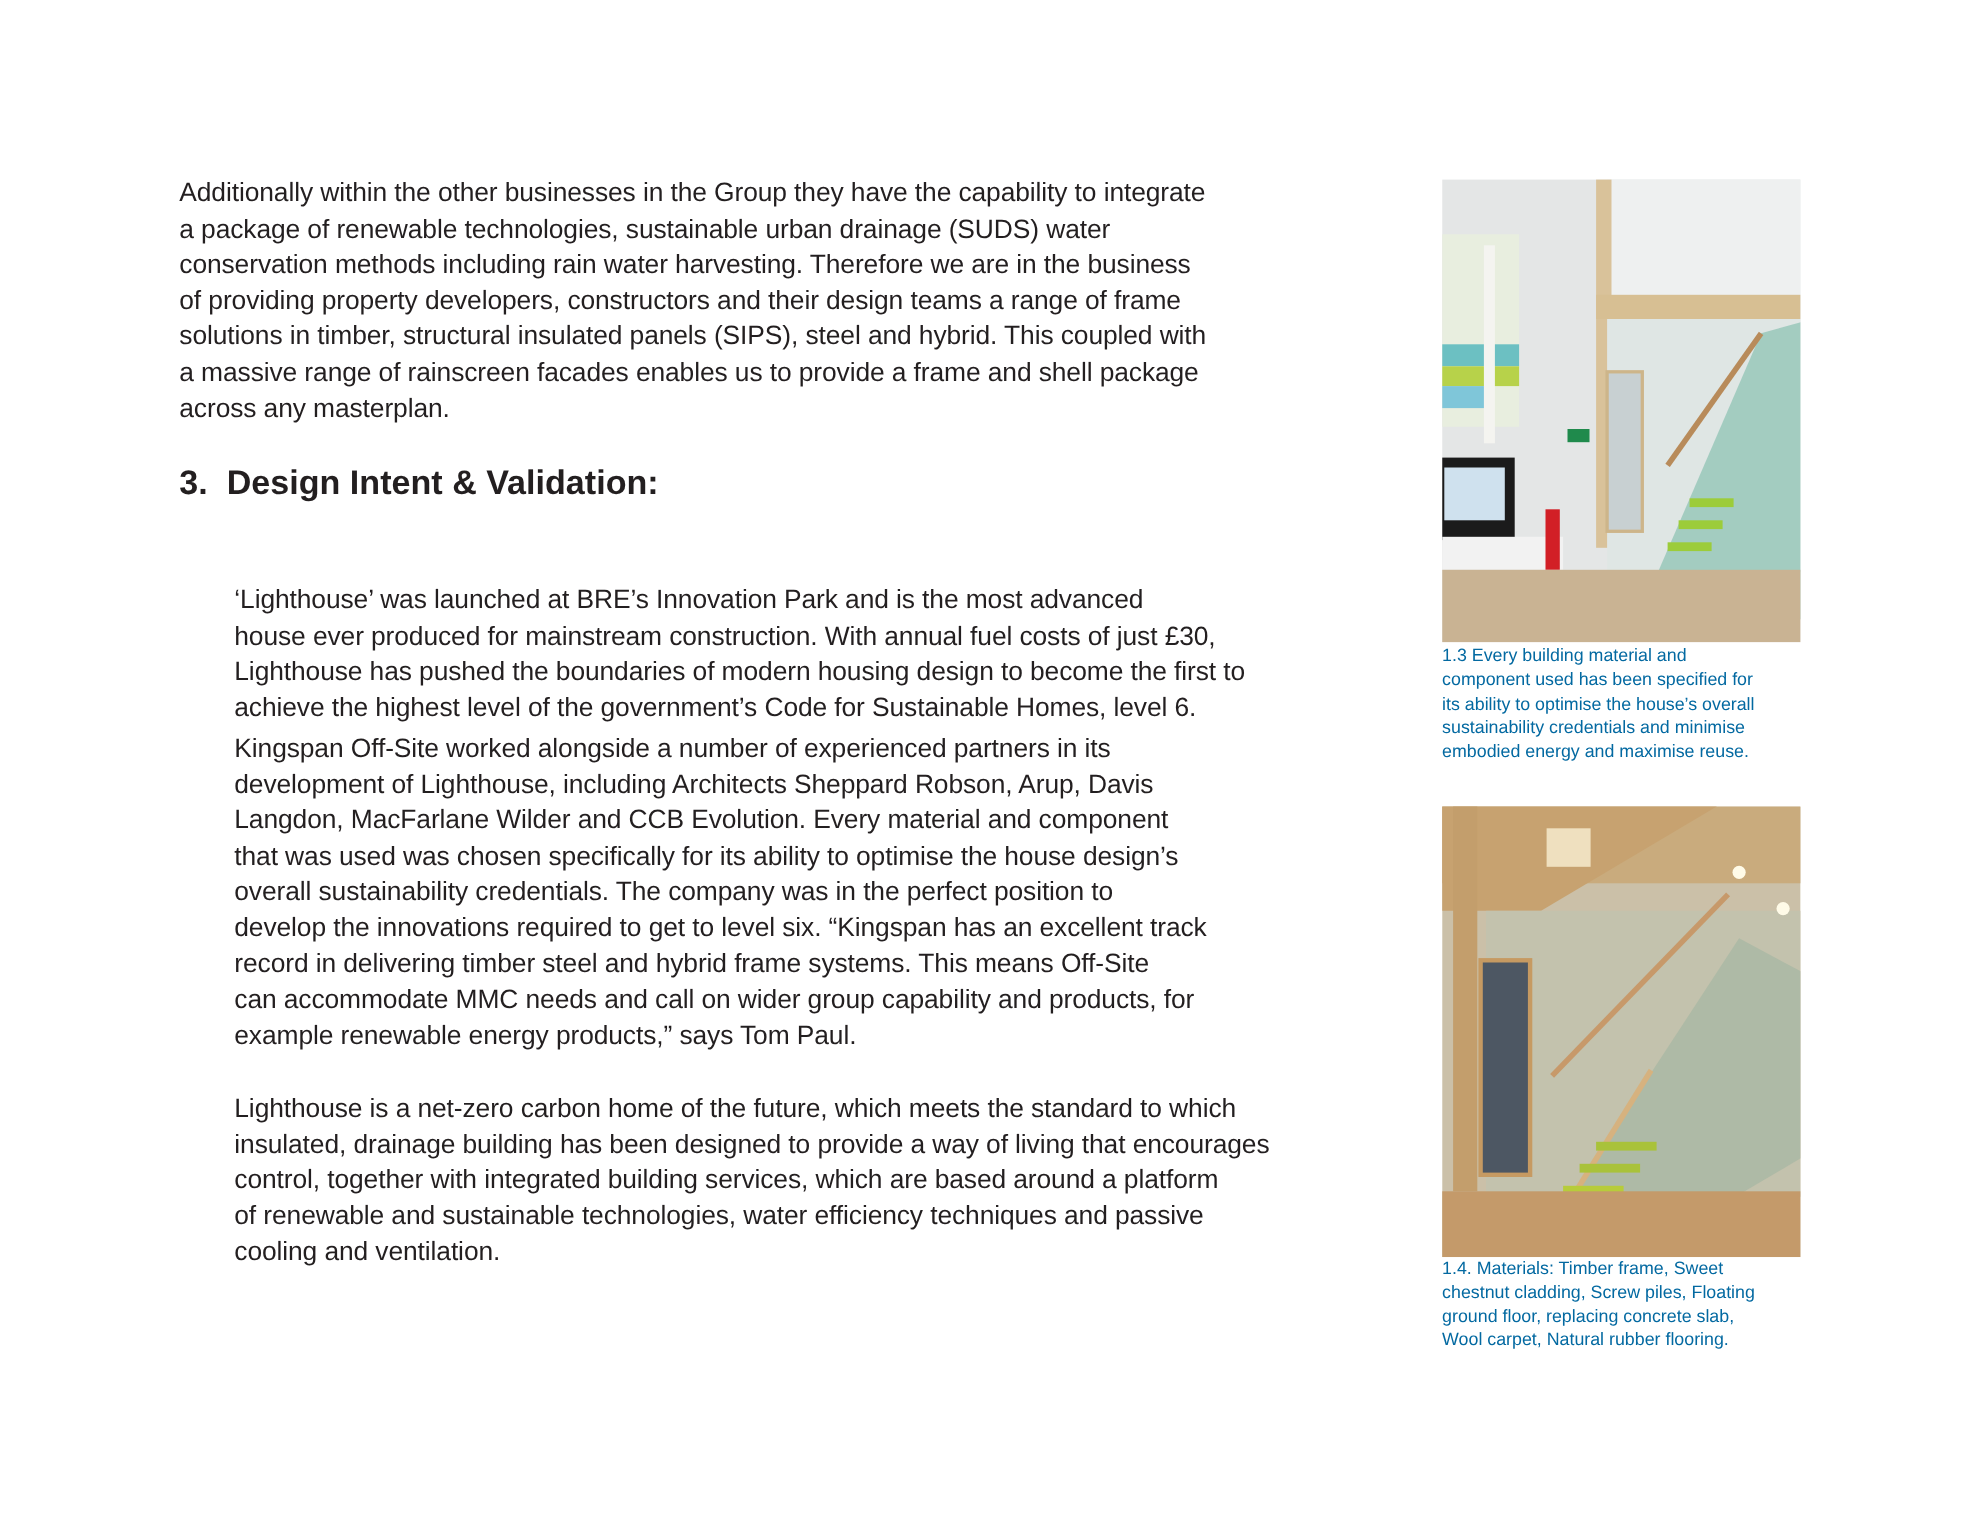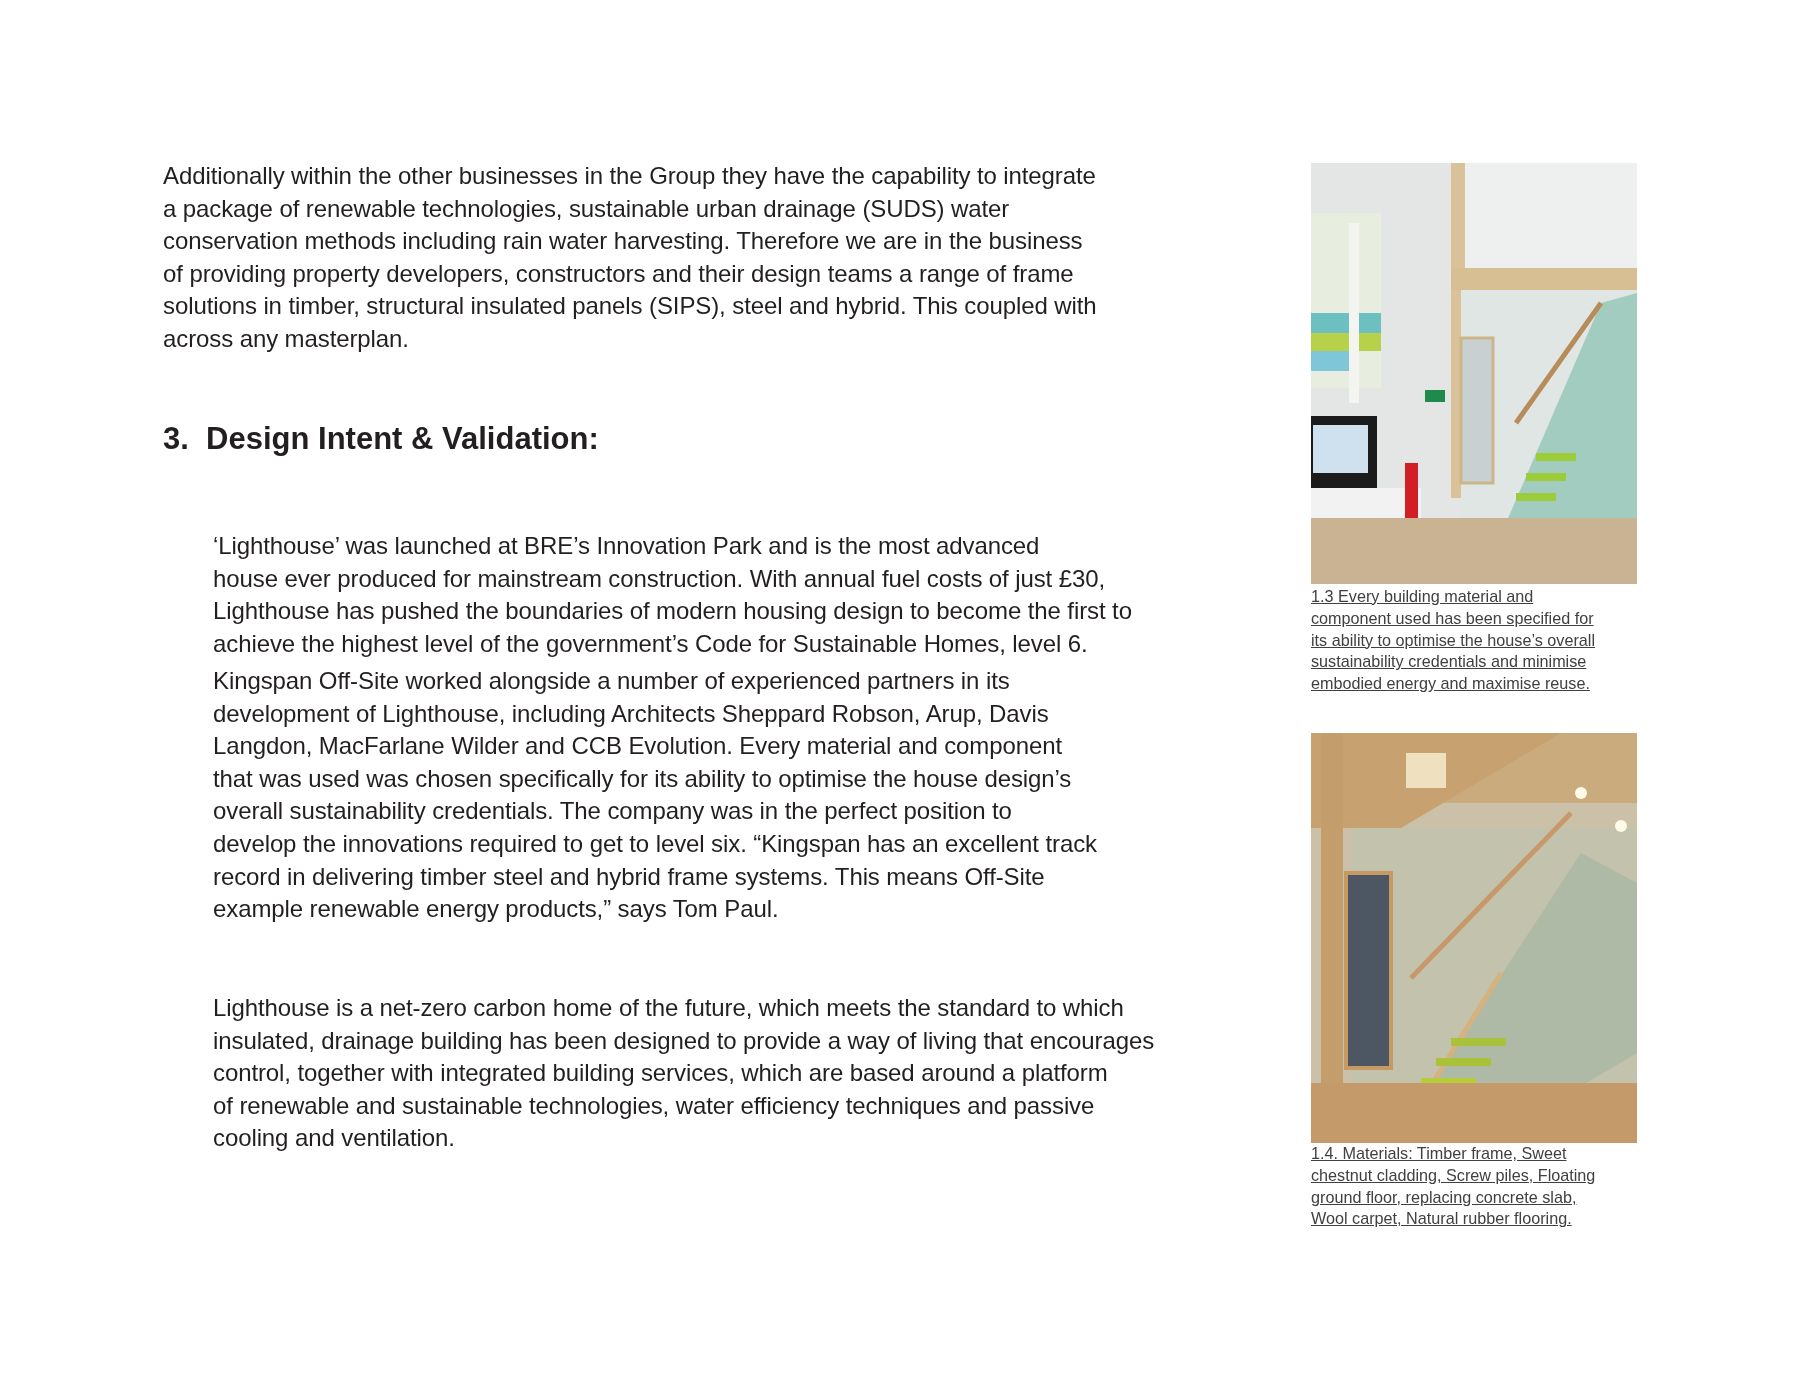--- a/index.html
+++ b/index.html
@@ -8,55 +8,57 @@
   .para { position:absolute; font-size:24px; line-height:32.6px; white-space:nowrap; letter-spacing:-0.1px; }
   .para div { height:32.6px; }
   #intro { left:163px; top:160px; }
   #heading { position:absolute; left:163px; top:421px; font-size:31px; font-weight:bold; white-space:pre; }
   #p1 { left:213px; top:530px; }
   #p2 { left:213px; top:665px; }
   #p3 { left:213px; top:992px; }
   .photo { position:absolute; left:1311px; width:326px; overflow:hidden; }
   #photo1 { top:163px; height:421px; }
   #photo2 { top:733px; height:410px; }
-  .caption { position:absolute; left:1311px; font-size:16.2px; line-height:21.8px; white-space:nowrap; color:#404040;text-decoration:underline; }
+  .caption { position:absolute; left:1311px; font-size:16.2px; line-height:21.8px; white-space:nowrap; color:#0369a1; }
   #cap1 { top:586px; }
   #cap2 { top:1143px; }
   .caption div { height:21.8px; }
   svg { display:block; }
 </style>
 </head>
 <body>
 
 <div class="para" id="intro">
   <div>Additionally within the other businesses in the Group they have the capability to integrate</div>
   <div>a package of renewable technologies, sustainable urban drainage (SUDS) water</div>
   <div>conservation methods including rain water harvesting. Therefore we are in the business</div>
   <div>of providing property developers, constructors and their design teams a range of frame</div>
   <div>solutions in timber, structural insulated panels (SIPS), steel and hybrid. This coupled with</div>
+  <div>a massive range of rainscreen facades enables us to provide a frame and shell package</div>
   <div>across any masterplan.</div>
 </div>
 
 <div id="heading">3.  Design Intent &amp; Validation:</div>
 
 <div class="para" id="p1">
   <div>‘Lighthouse’ was launched at BRE’s Innovation Park and is the most advanced</div>
   <div>house ever produced for mainstream construction. With annual fuel costs of just £30,</div>
   <div>Lighthouse has pushed the boundaries of modern housing design to become the first to</div>
   <div>achieve the highest level of the government’s Code for Sustainable Homes, level 6.</div>
 </div>
 
 <div class="para" id="p2">
   <div>Kingspan Off-Site worked alongside a number of experienced partners in its</div>
   <div>development of Lighthouse, including Architects Sheppard Robson, Arup, Davis</div>
   <div>Langdon, MacFarlane Wilder and CCB Evolution. Every material and component</div>
   <div>that was used was chosen specifically for its ability to optimise the house design’s</div>
   <div>overall sustainability credentials. The company was in the perfect position to</div>
   <div>develop the innovations required to get to level six. “Kingspan has an excellent track</div>
   <div>record in delivering timber steel and hybrid frame systems. This means Off-Site</div>
+  <div>can accommodate MMC needs and call on wider group capability and products, for</div>
   <div>example renewable energy products,” says Tom Paul.</div>
 </div>
 
 <div class="para" id="p3">
   <div>Lighthouse is a net-zero carbon home of the future, which meets the standard to which</div>
   <div>insulated, drainage building has been designed to provide a way of living that encourages</div>
   <div>control, together with integrated building services, which are based around a platform</div>
   <div>of renewable and sustainable technologies, water efficiency techniques and passive</div>
   <div>cooling and ventilation.</div>
 </div>

